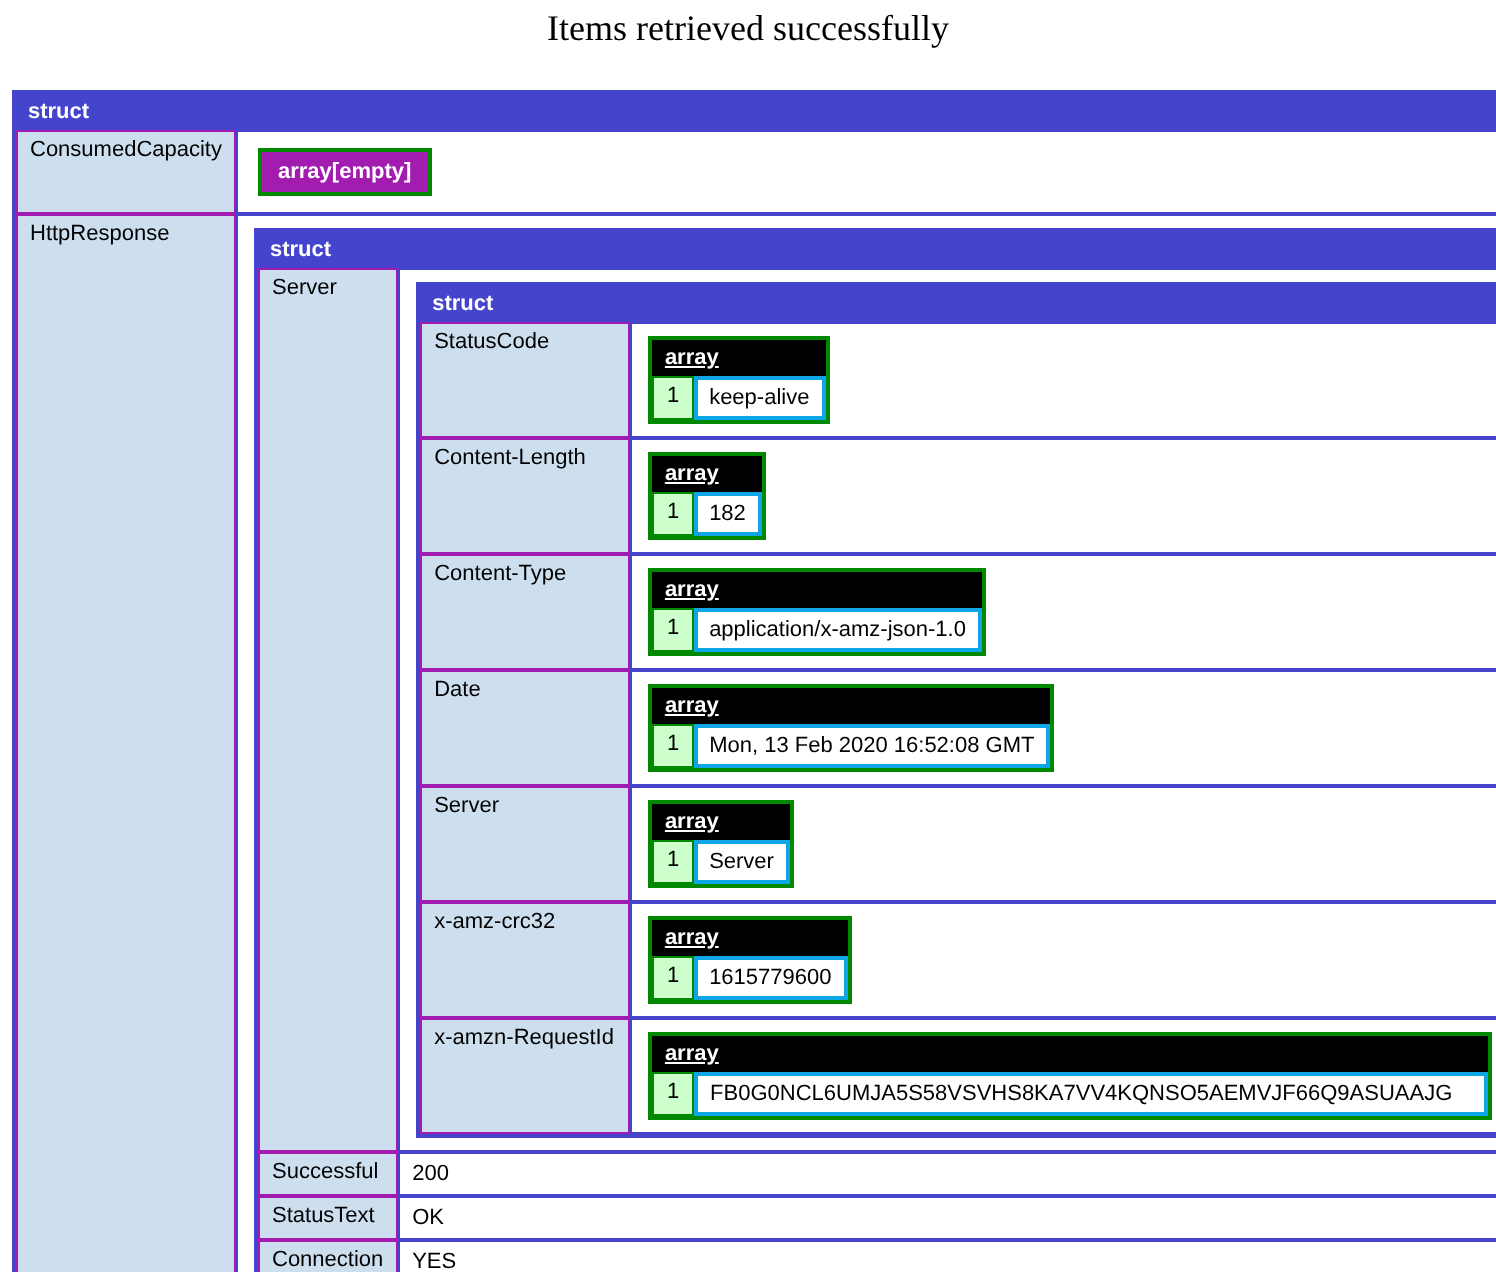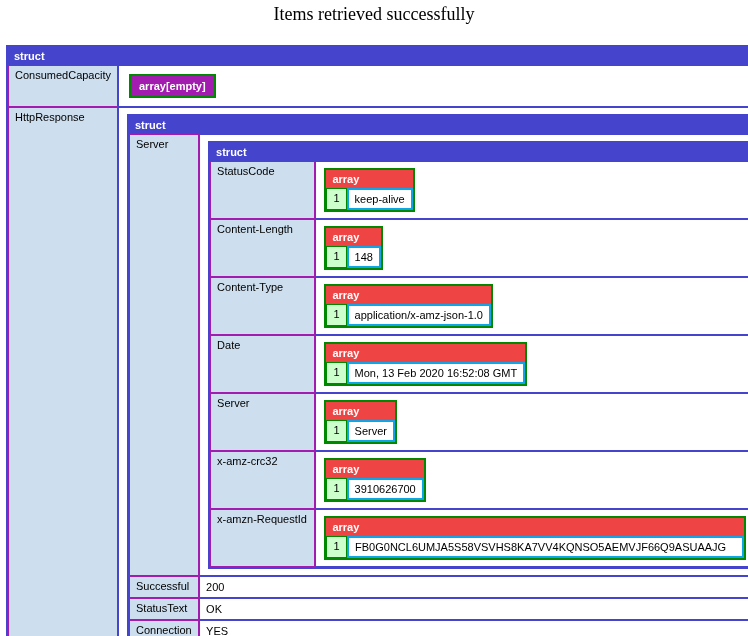--- a/index.html
+++ b/index.html
@@ -47,26 +47,27 @@
     vertical-align: top;
     font-size: 11px;
   }
   table.arrdump {
     border: 2px solid #008800;
     margin: 2px;
     border-collapse: separate;
     border-spacing: 0;
   }
   table.arrdump > tbody > tr > th.arr-hdr {
-    background: #ef4444;
+    background: #000000;
     color: #fff;
     text-align: left;
     padding: 3px 6px;
     font-weight: bold;
     font-size: 11px;
+    text-decoration: underline;
   }
   table.arrdump > tbody > tr > td.idxcell {
     background: #ccffcc;
     border: 1px solid #008800;
     padding: 3px 6px;
     vertical-align: top;
     text-align: left;
     font-size: 11px;
   }
   table.arrdump > tbody > tr > td.arrval {
@@ -145,21 +146,21 @@
                     <tr>
                       <td class="keycell">Content-Length</td>
                       <td class="valcell">
                         <table class="arrdump">
                           <tbody>
                             <tr>
                                 <th class="arr-hdr" colspan="2">array</th>
                               </tr>
                             <tr>
                               <td class="idxcell">1</td>
-                              <td class="arrval">148</td>
+                              <td class="arrval">182</td>
                             </tr>
                           </tbody>
                         </table>
                       </td>
                     </tr>
 
                     <tr>
                       <td class="keycell">Content-Type</td>
                       <td class="valcell">
                         <table class="arrdump">
@@ -213,21 +214,21 @@
                     <tr>
                       <td class="keycell">x-amz-crc32</td>
                       <td class="valcell">
                         <table class="arrdump">
                           <tbody>
                             <tr>
                                 <th class="arr-hdr" colspan="2">array</th>
                               </tr>
                             <tr>
                               <td class="idxcell">1</td>
-                              <td class="arrval">3910626700</td>
+                              <td class="arrval">1615779600</td>
                             </tr>
                           </tbody>
                         </table>
                       </td>
                     </tr>
 
                     <tr>
                       <td class="keycell">x-amzn-RequestId</td>
                       <td class="valcell">
                         <table class="arrdump" style="width:100%;">

